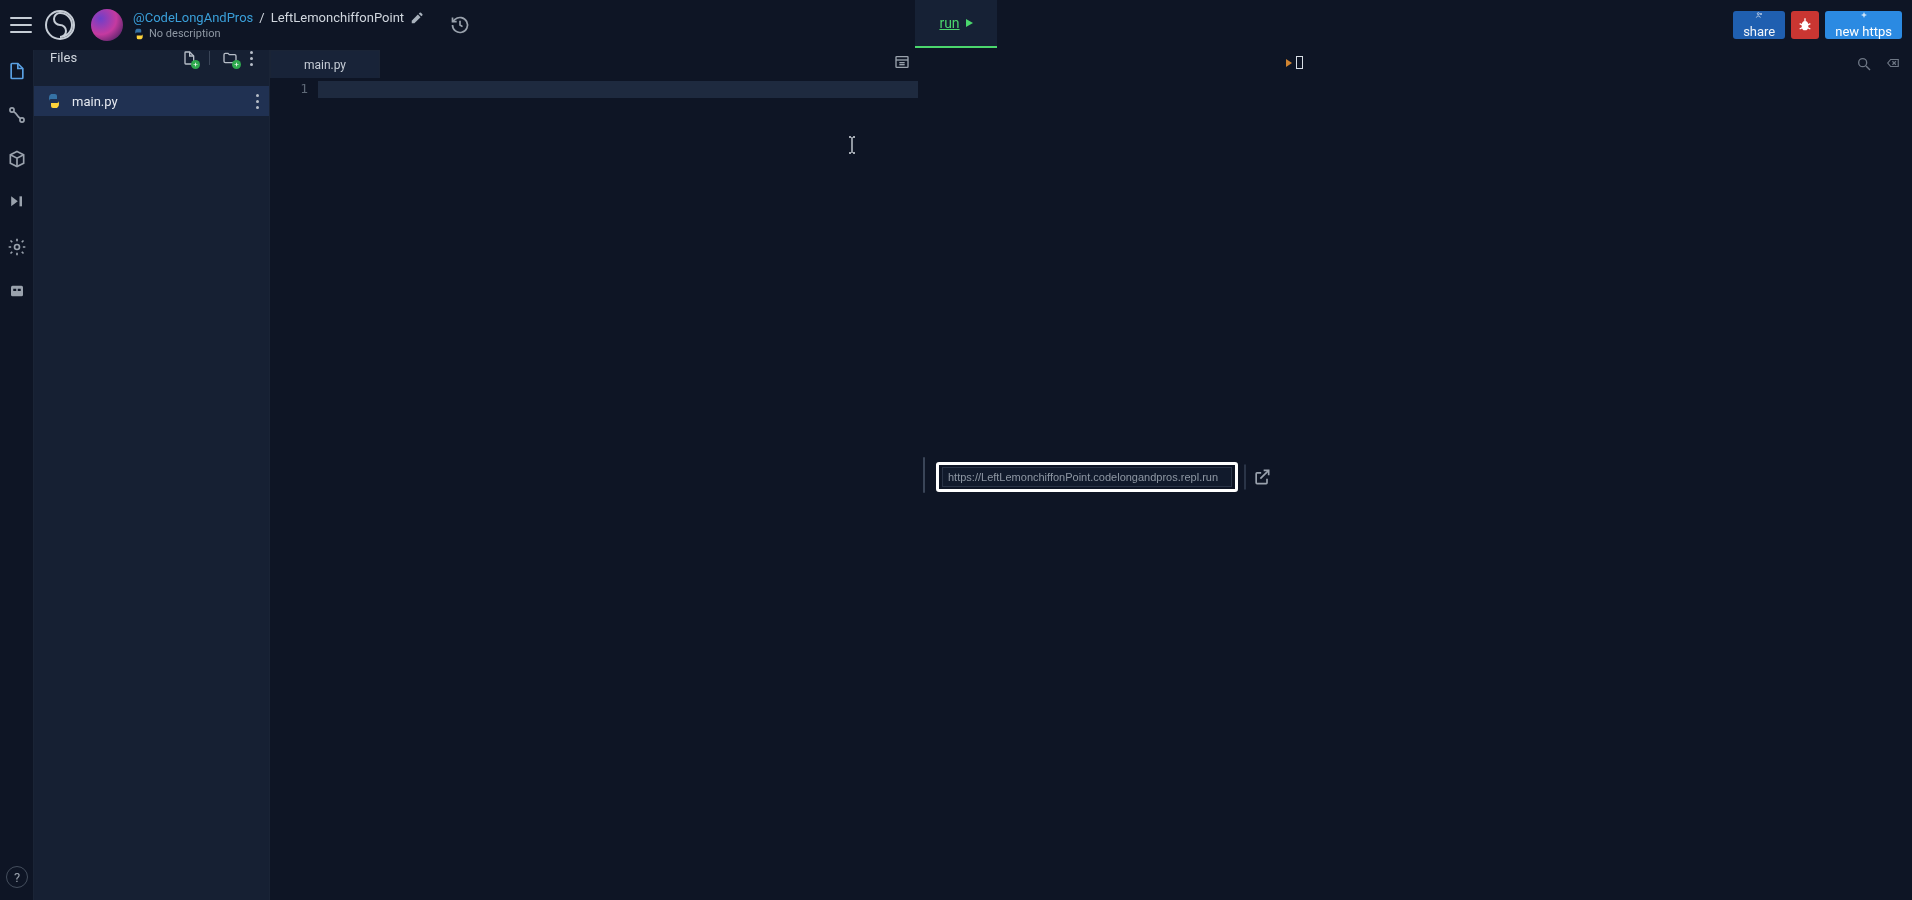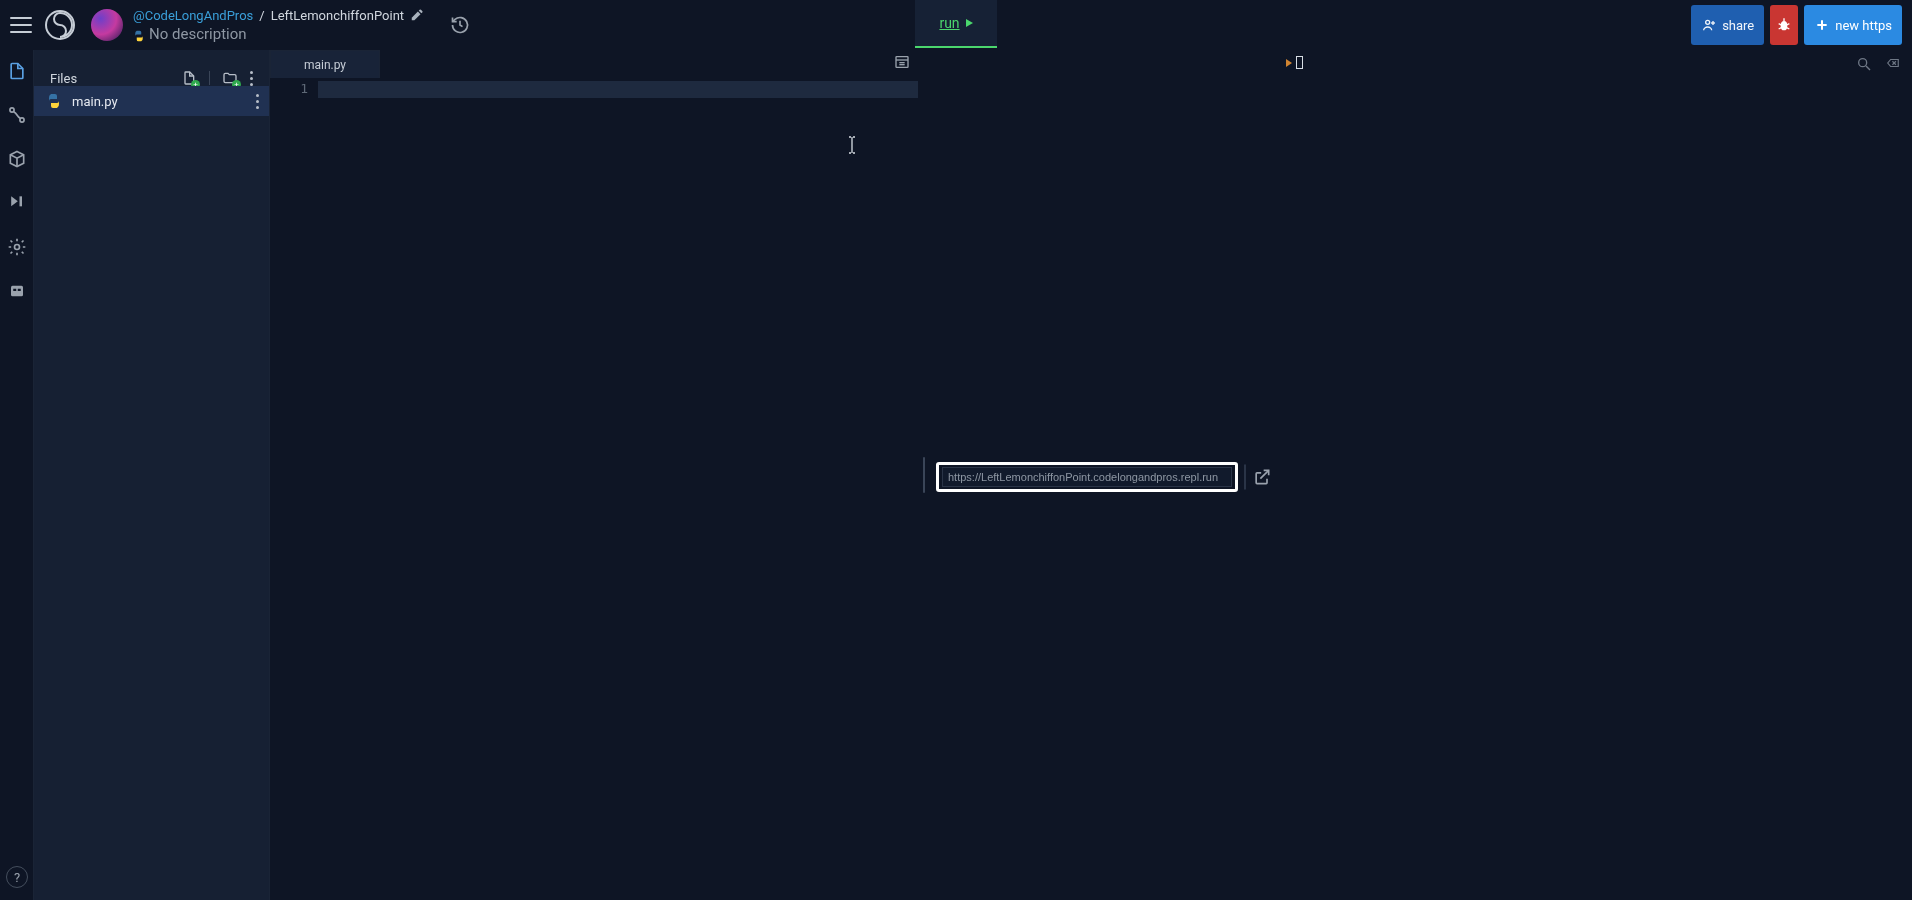--- a/index.html
+++ b/index.html
@@ -40,21 +40,21 @@
     border-radius: 50%;
     background: radial-gradient(circle at 30% 30%, #6e3fc9, #c53aa0, #241a4f);
     margin-right: 10px;
   }
   .repl-title-block { display:flex; flex-direction:column; }
   .repl-title-row { display:flex; align-items:center; gap:6px; font-size:13px; }
   .user-link { color:#3a9fd9; cursor:pointer; }
   .slash { color:#d0d6de; }
   .repl-name { color:#d0d6de; }
   .edit-pencil-icon { width:14px; height:14px; color:#a9b2bd; cursor:pointer; }
-  .repl-desc-row { display:flex; align-items:center; gap:4px; font-size:15px; color:#8e97a3; margin-top:2px;}
+  .repl-desc-row { display:flex; align-items:center; gap:4px; font-size:11px; color:#8e97a3; margin-top:2px;}
   .py-badge-icon { width:12px; height:12px; }
   .history-btn {
     width:36px; height:36px;
     margin-left:18px;
     display:flex; align-items:center; justify-content:center;
     border-radius:50%;
     cursor:pointer;
     color:#9aa2ad;
   }
   .run-btn {
@@ -76,21 +76,21 @@
     width:0;height:0;
     border-left:7px solid #4bd76d;
     border-top:4px solid transparent;
     border-bottom:4px solid transparent;
   }
   .header-right {
     margin-left:auto;
     display:flex; align-items:center;
     gap:6px;
   }
-  .btn { height:40px; display:flex; align-items:center; padding:0 10px; border-radius:3px; font-size:13px; cursor:pointer; gap:5px;}
+  .btn { height:28px; display:flex; align-items:center; padding:0 10px; border-radius:3px; font-size:13px; cursor:pointer; gap:5px;flex-direction:column;}
   .btn-share { background:#1f5fb0; color:#f1f5fa; }
   .btn-bug   { background:#c93632; color:#fff; width:28px; padding:0; justify-content:center; }
   .btn-new   { background:#2b8ae2; color:#fff; }
   .icon-16 { width:16px; height:16px; }
 
   
   .main {
     flex:1;
     display:flex;
     min-height:0;
@@ -128,21 +128,21 @@
   .file-panel {
     width:236px;
     background:#162033;
     display:flex;
     flex-direction:column;
     border-right:1px solid #1a2436;
   }
   .file-panel-header {
     height:36px;
     display:flex;
-    align-items:flex-end;
+    align-items:flex-start;
     padding:0 16px;
     font-size:13px;
     color:#d0d6de;
   }
   .file-panel-header .actions {
     margin-left:auto;
     display:flex; align-items:center; gap:12px;
   }
   .sep-vert { width:1px; height:14px; background:#3a4558; }
   .file-header-icon { width:16px; height:16px; color:#b7bec8; cursor:pointer; position:relative; }

